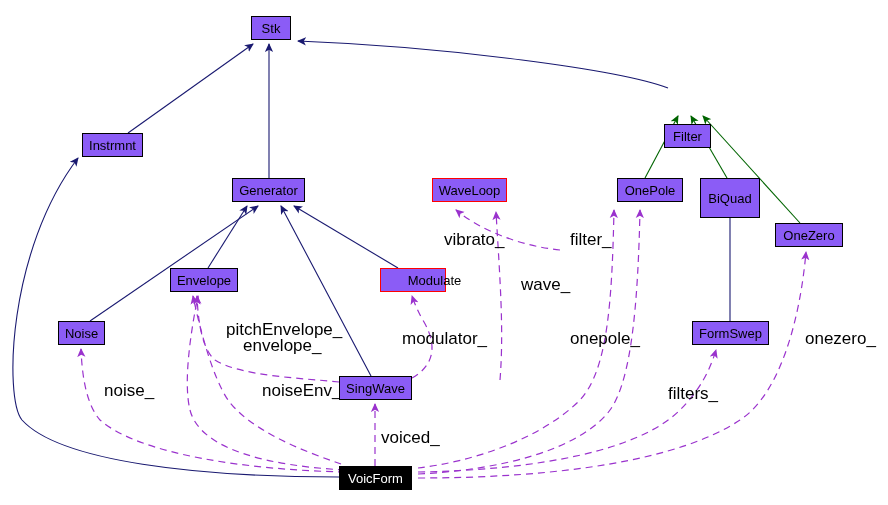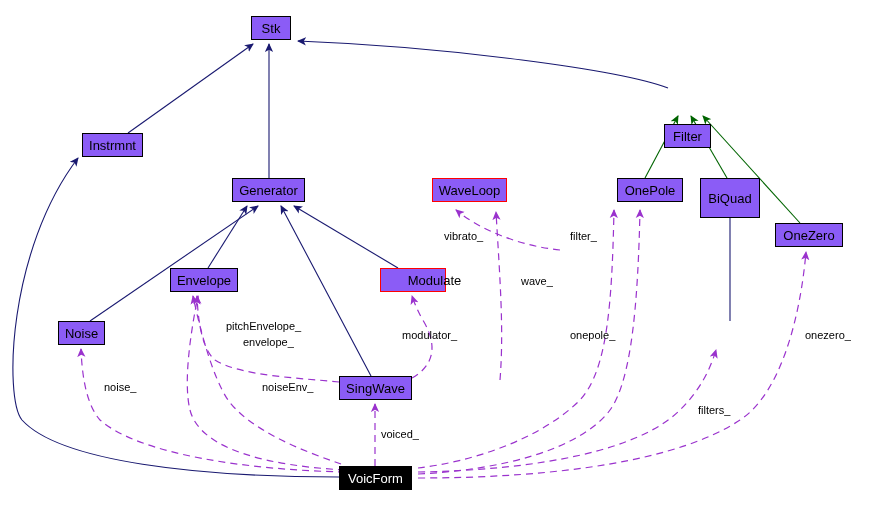--- a/index.html
+++ b/index.html
@@ -37,21 +37,21 @@
     z-index: 5;
   }
   .node.red-border { border-color: #ff0000; }
   .node.current {
     background: #000000;
     border-color: #000000;
     color: #ffffff;
   }
   .edge-label {
     position: absolute;
-    font-size: 11px;
+    font-size: 17px;
     color: #000000;
     white-space: nowrap;
     z-index: 4;
     line-height: 1.15;
   }
 </style>
 </head>
 <body>
 
 <div id="diagram-root">
@@ -139,20 +139,21 @@
   <div class="node" style="left:700px; top:178px; width:60px; height:40px;">BiQuad</div>
 
   <div class="node" style="left:775px; top:223px; width:68px; height:24px;">OneZero</div>
 
   <div class="node" style="left:170px; top:268px; width:68px; height:24px;">Envelope</div>
 
   <div class="node red-border" style="left:380px; top:268px; width:66px; height:24px;padding-left:43px;">Modulate</div>
 
   <div class="node" style="left:58px; top:321px; width:47px; height:24px;">Noise</div>
 
+  <div class="node" style="left:692px; top:321px; width:77px; height:24px;">FormSwep</div>
 
   <div class="node" style="left:339px; top:376px; width:73px; height:24px;">SingWave</div>
 
   <div class="node current" style="left:339px; top:466px; width:73px; height:24px;">VoicForm</div>
 
   <div class="edge-label" style="left:444px; top:230px;">vibrato_</div>
 
   <div class="edge-label" style="left:570px; top:230px;">filter_</div>
 
   <div class="edge-label" style="left:521px; top:275px;">wave_</div>
@@ -164,17 +165,17 @@
   <div class="edge-label" style="left:243px; top:336px;">envelope_</div>
 
   <div class="edge-label" style="left:402px; top:329px;">modulator_</div>
 
   <div class="edge-label" style="left:570px; top:329px;">onepole_</div>
 
   <div class="edge-label" style="left:104px; top:381px;">noise_</div>
 
   <div class="edge-label" style="left:246px; top:381px;margin-left:16px;">noiseEnv_</div>
 
-  <div class="edge-label" style="left:698px; top:384px;margin-top:20px;">filters_</div>
+  <div class="edge-label" style="left:668px; top:384px;">filters_</div>
 
   <div class="edge-label" style="left:381px; top:428px;">voiced_</div>
 
 </div>
 
 </body></html>

